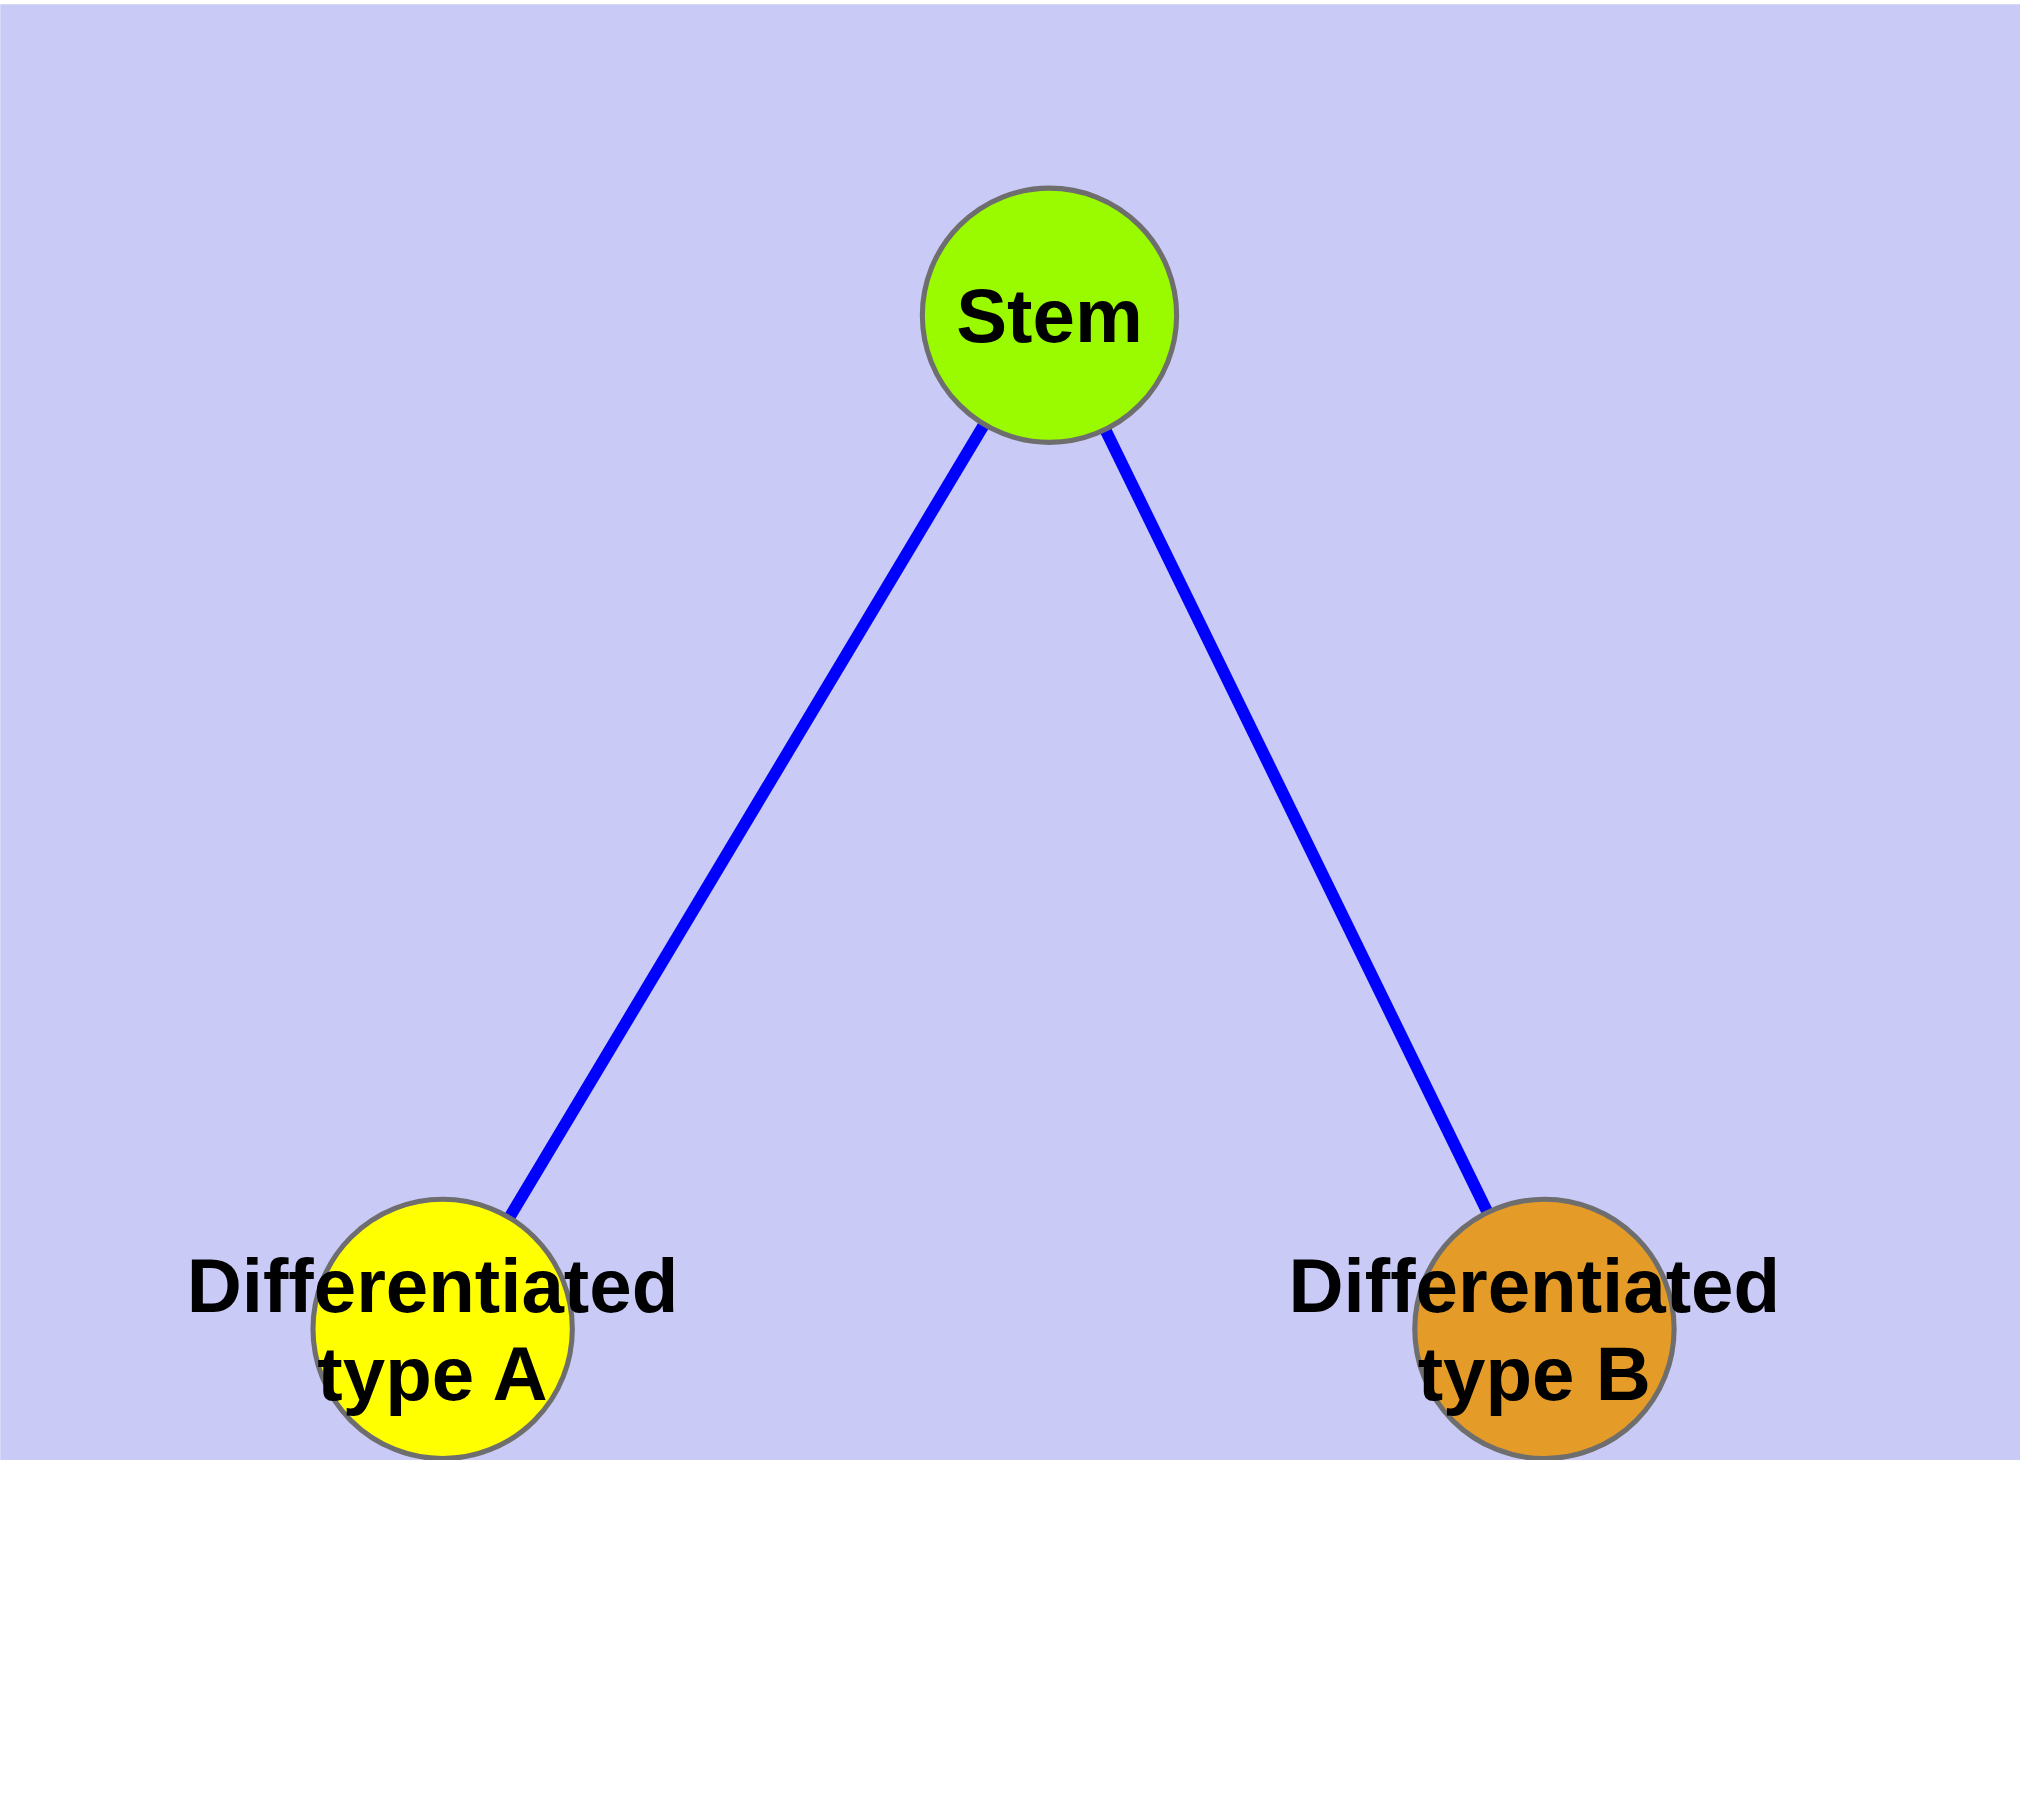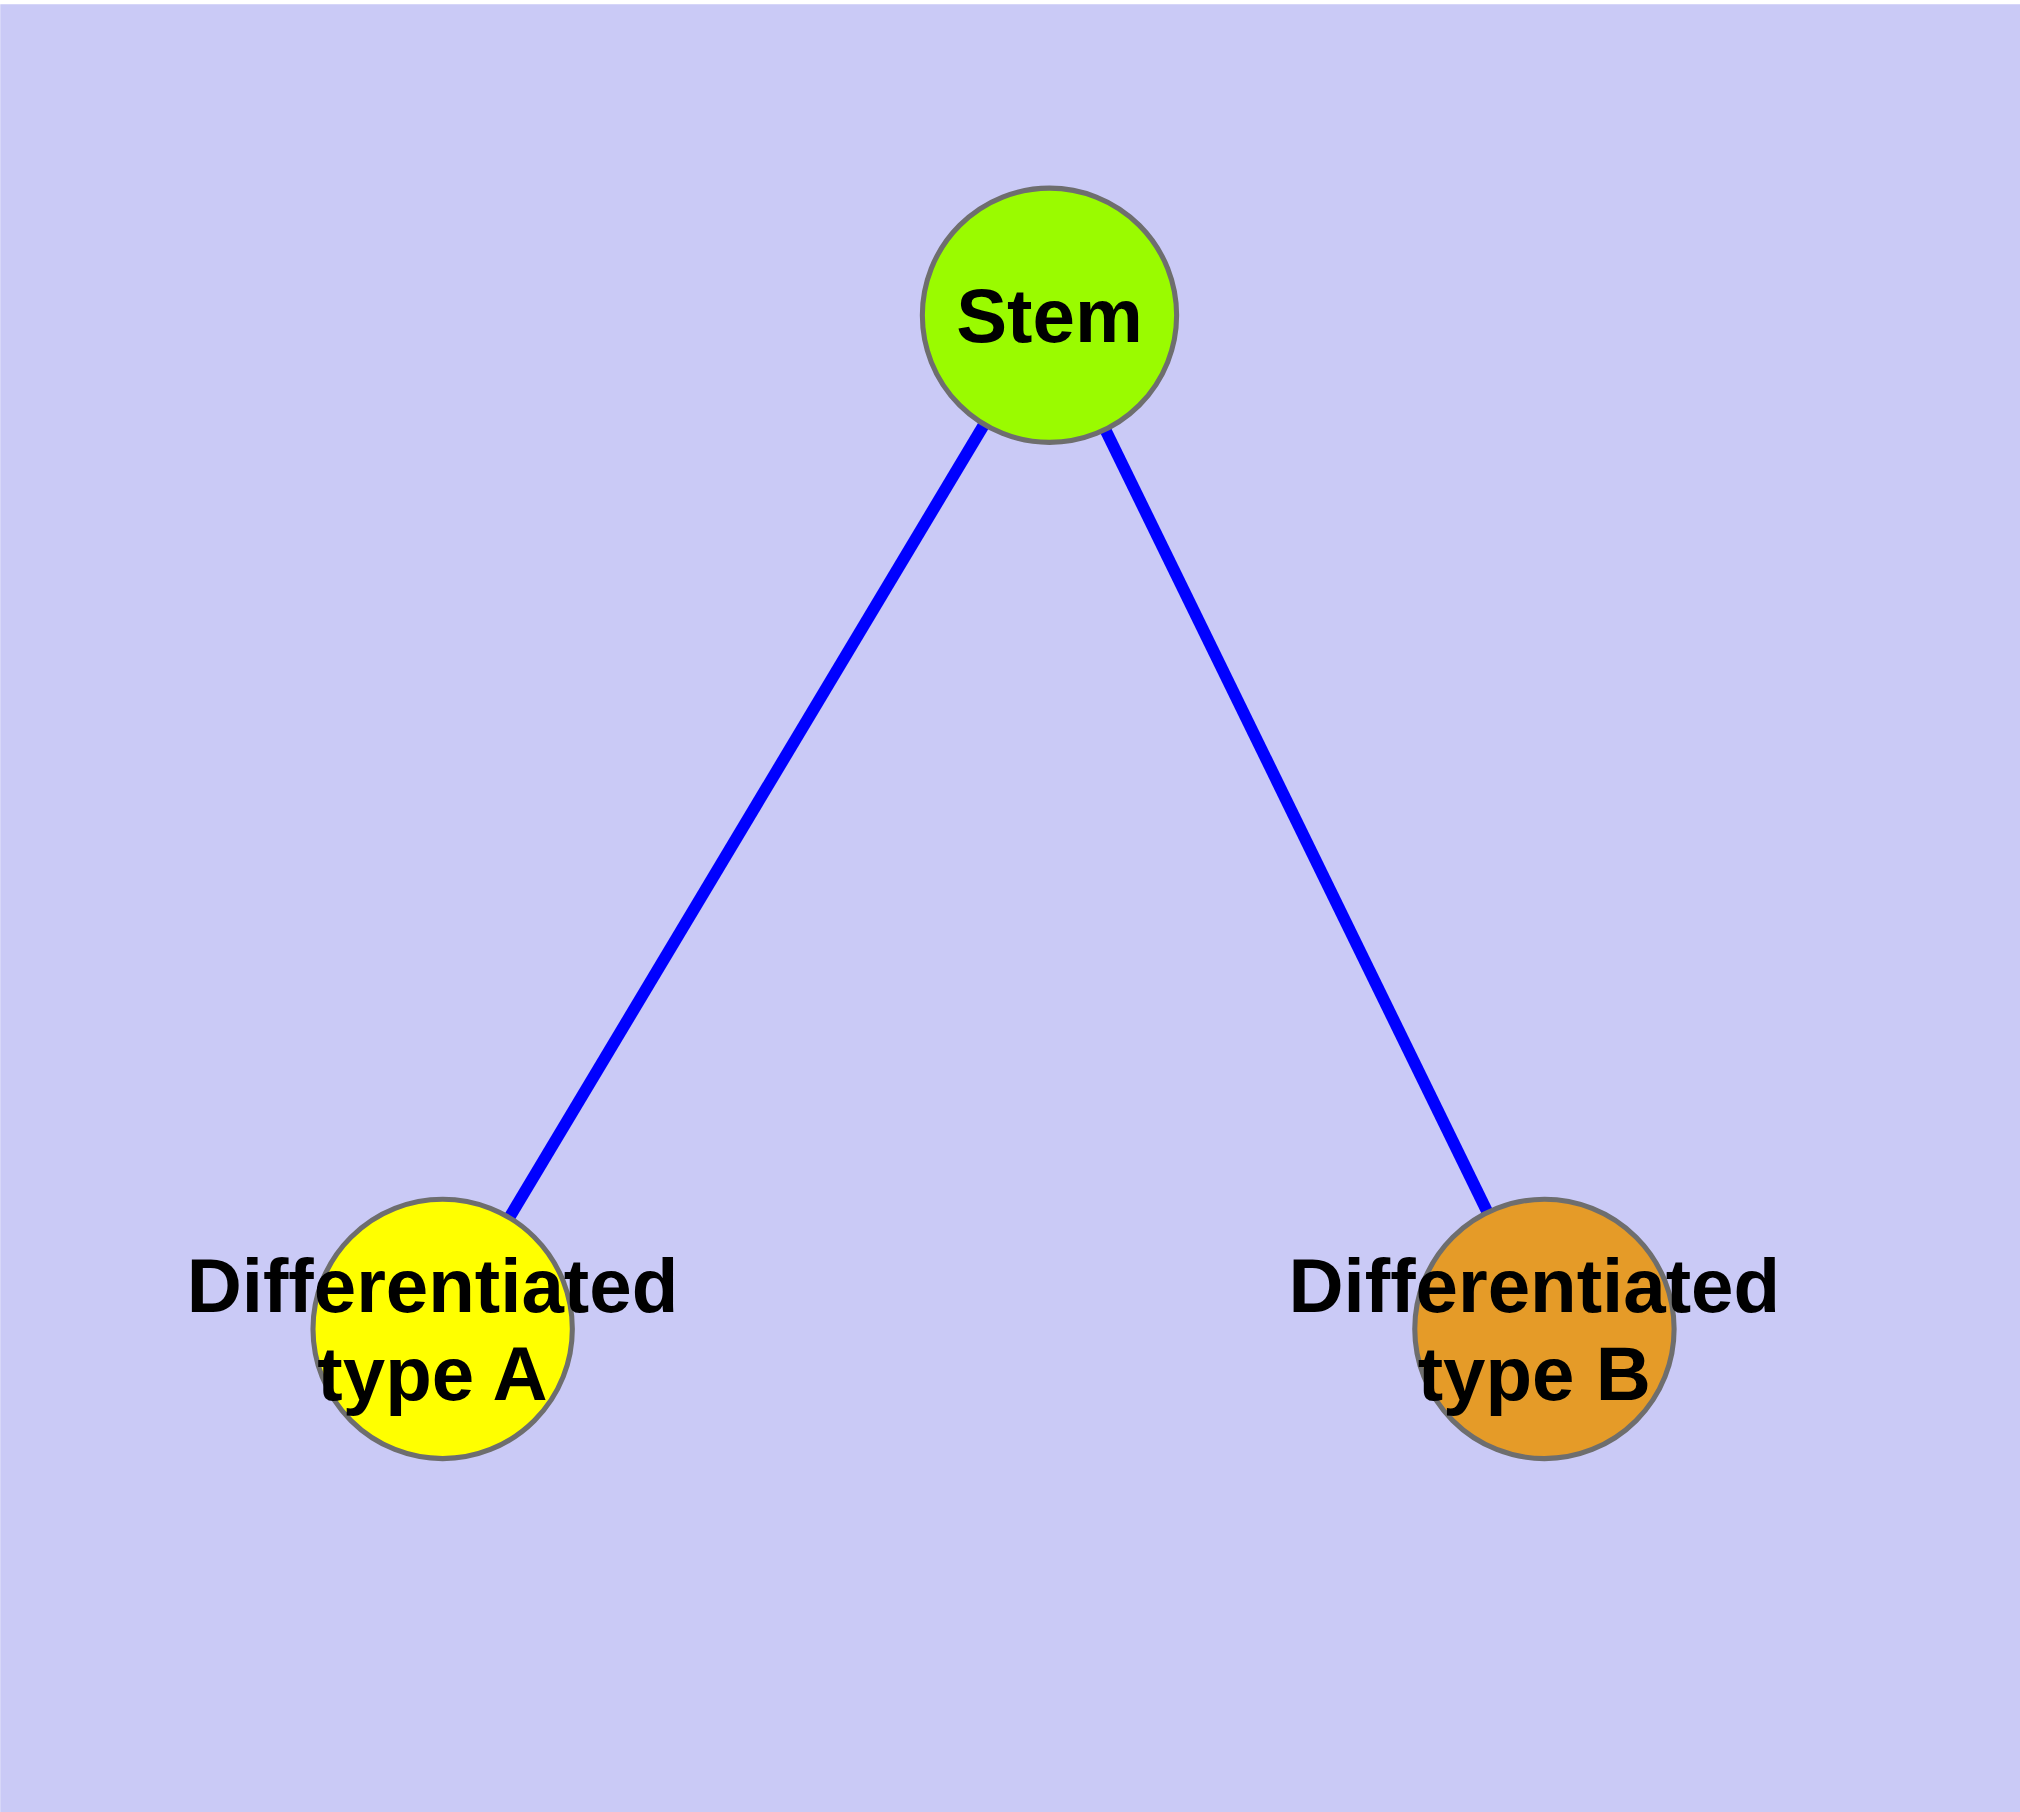--- a/index.html
+++ b/index.html
@@ -3,21 +3,21 @@
 <meta charset="utf-8">
 <style>
   html, body {
     margin: 0;
     padding: 0;
     background: #ffffff;
   }
   .page {
     position: relative;
     width: 2021px;
-    height: 1812px;
+    height: 1460px;
     background: #ffffff;
     overflow: hidden;
     font-family: "Liberation Sans", "DejaVu Sans", sans-serif;
   }
   .page svg {
     display: block;
     width: 2021px;
     height: 1812px;
   }
   .nlabel {

